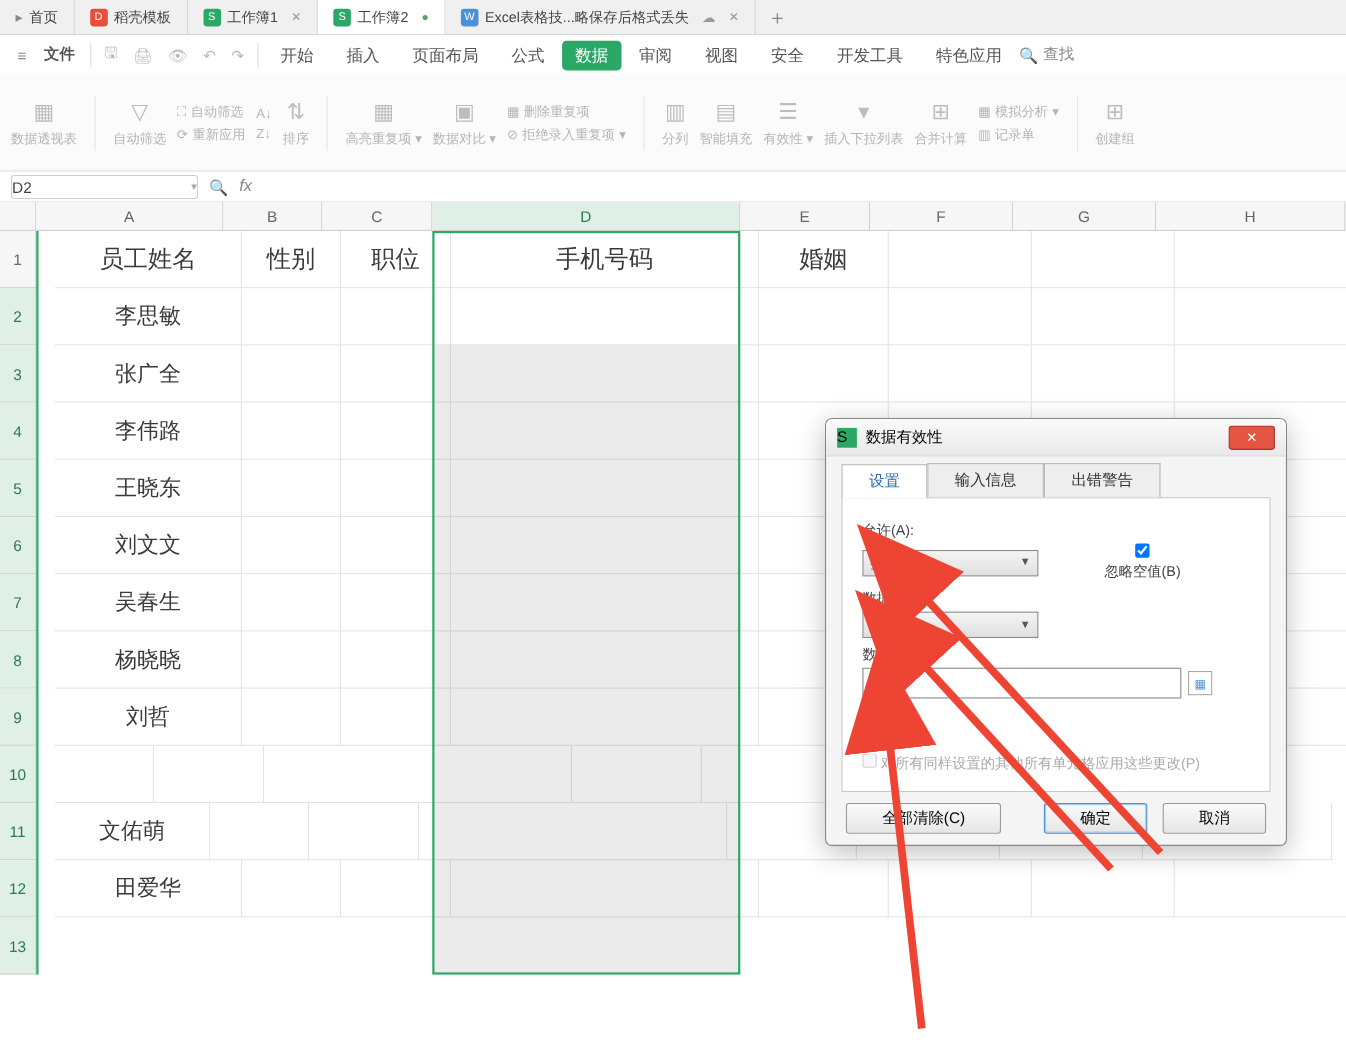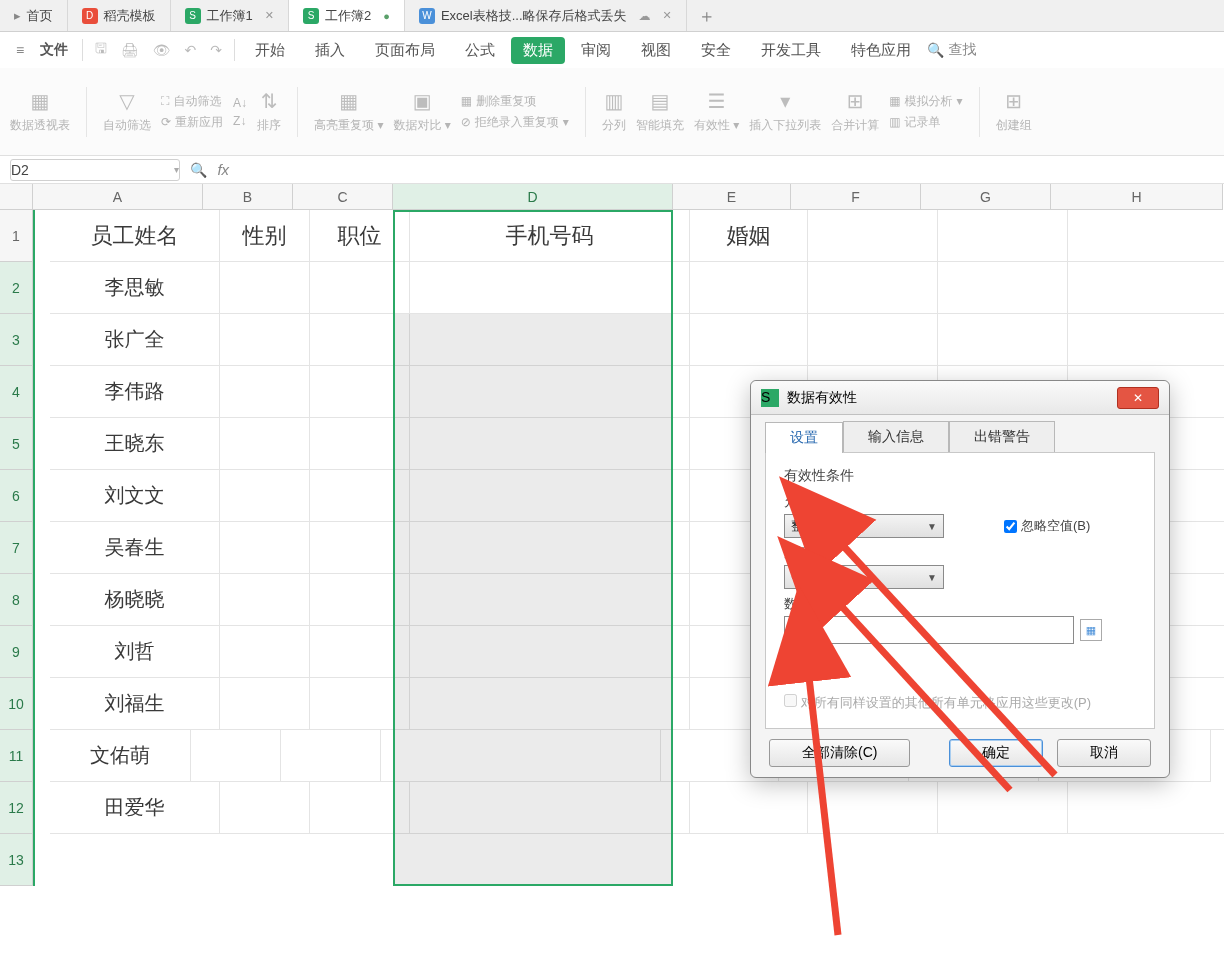--- a/index.html
+++ b/index.html
@@ -68,21 +68,21 @@
 .dlg-close { margin-left: auto; width: 42px; height: 22px; background: #e45543; border-radius: 3px; color: #fff; display: flex; align-items: center; justify-content: center; font-size: 12px; border: 1px solid #b03020; }
 .dlg-tabs { display: flex; padding: 6px 14px 0; gap: 0; }
 .dlg-tab { padding: 6px 24px; border: 1px solid #b8b8b8; border-bottom: none; background: #eee; font-size: 14px; color: #333; cursor: pointer; }
 .dlg-tab.active { background: #fff; color: #2a6ab0; position: relative; top: 1px; }
 .dlg-body { background: #fff; margin: 0 14px; border: 1px solid #c8c8c8; padding: 14px 18px 10px; }
 .fieldset-lbl { font-size: 14px; color: #444; margin-bottom: 8px; }
 .frm-row { margin: 6px 0; }
 .frm-lbl { font-size: 13px; color: #444; margin-bottom: 3px; }
 .combo { display: inline-flex; align-items: center; width: 160px; height: 24px; border: 1px solid #8a8a8a; background: linear-gradient(#f4f4f4,#e0e0e0); padding: 0 6px; font-size: 13px; justify-content: space-between; }
 .combo .arrow { font-size: 10px; color: #555; }
-.chk-row { display: inline-flex; align-items: center; gap: 4px; font-size: 13px; color: #444; }
+.chk-row { display: inline-flex; align-items: center; gap: 4px; font-size: 13px; color: #444; flex-direction: column; }
 .txt-input { width: 290px; height: 28px; border: 1px solid #8a8a8a; padding: 0 8px; font-size: 15px; display: flex; align-items: center; background: #fff; }
 .ref-ico { width: 22px; height: 22px; border: 1px solid #aaa; display: inline-flex; align-items: center; justify-content: center; font-size: 11px; margin-left: 6px; color: #4a90d9; }
 .chk-dis { color: #aaa; font-size: 13px; }
 .dlg-btns { display: flex; gap: 14px; padding: 10px 18px; justify-content: space-between; }
 .btn { padding: 4px 32px; border: 1px solid #999; background: linear-gradient(#fafafa,#e6e6e6); border-radius: 3px; font-size: 14px; cursor: pointer; }
 .btn.primary { border: 1px solid #4a90d9; box-shadow: 0 0 0 1px #a8cdf0 inset; }
 
 
 .arrow-svg { position: absolute; left: 0; top: 0; pointer-events: none; }
 </style>
@@ -348,21 +348,20 @@
         <div class="cell" style="width: 170px;">刘哲</div>
         <div class="cell" style="width: 90px;"></div>
         <div class="cell" style="width: 100px;"></div>
         <div class="cell" style="width: 280px;"></div>
         <div class="cell" style="width: 118px;"></div>
         <div class="cell" style="width: 130px;"></div>
         <div class="cell" style="width: 130px;"></div>
         <div class="cell" style="width: 172px;"></div>
       </div>
       <div class="row">
-        <div class="cell" style="width: 170px;">刘福生</div>
         <div class="cell" style="width: 90px;"></div>
         <div class="cell" style="width: 100px;"></div>
         <div class="cell" style="width: 280px;"></div>
         <div class="cell" style="width: 118px;"></div>
         <div class="cell" style="width: 130px;"></div>
         <div class="cell" style="width: 130px;"></div>
         <div class="cell" style="width: 172px;"></div>
       </div>
       <div class="row">
         <div class="cell" style="width: 141px;">文佑萌</div>
@@ -395,21 +394,20 @@
     <span class="icon-sq icon-s" style="width:18px;height:18px;">S</span>
     <span>数据有效性</span>
     <div class="dlg-close">✕</div>
   </div>
   <div class="dlg-tabs">
     <div class="dlg-tab active">设置</div>
     <div class="dlg-tab">输入信息</div>
     <div class="dlg-tab">出错警告</div>
   </div>
   <div class="dlg-body">
-    <div class="fieldset-lbl">有效性条件</div>
     <div class="frm-row">
       <div class="frm-lbl">允许(A):</div>
       <div style="display:flex;align-items:center;gap:60px;">
         <div class="combo">
           <span>整数</span>
           <span class="arrow">▼</span>
         </div>
         <label class="chk-row">
           <input type="checkbox" checked="" style=""> 
             <span>忽略空值(B)</span>

